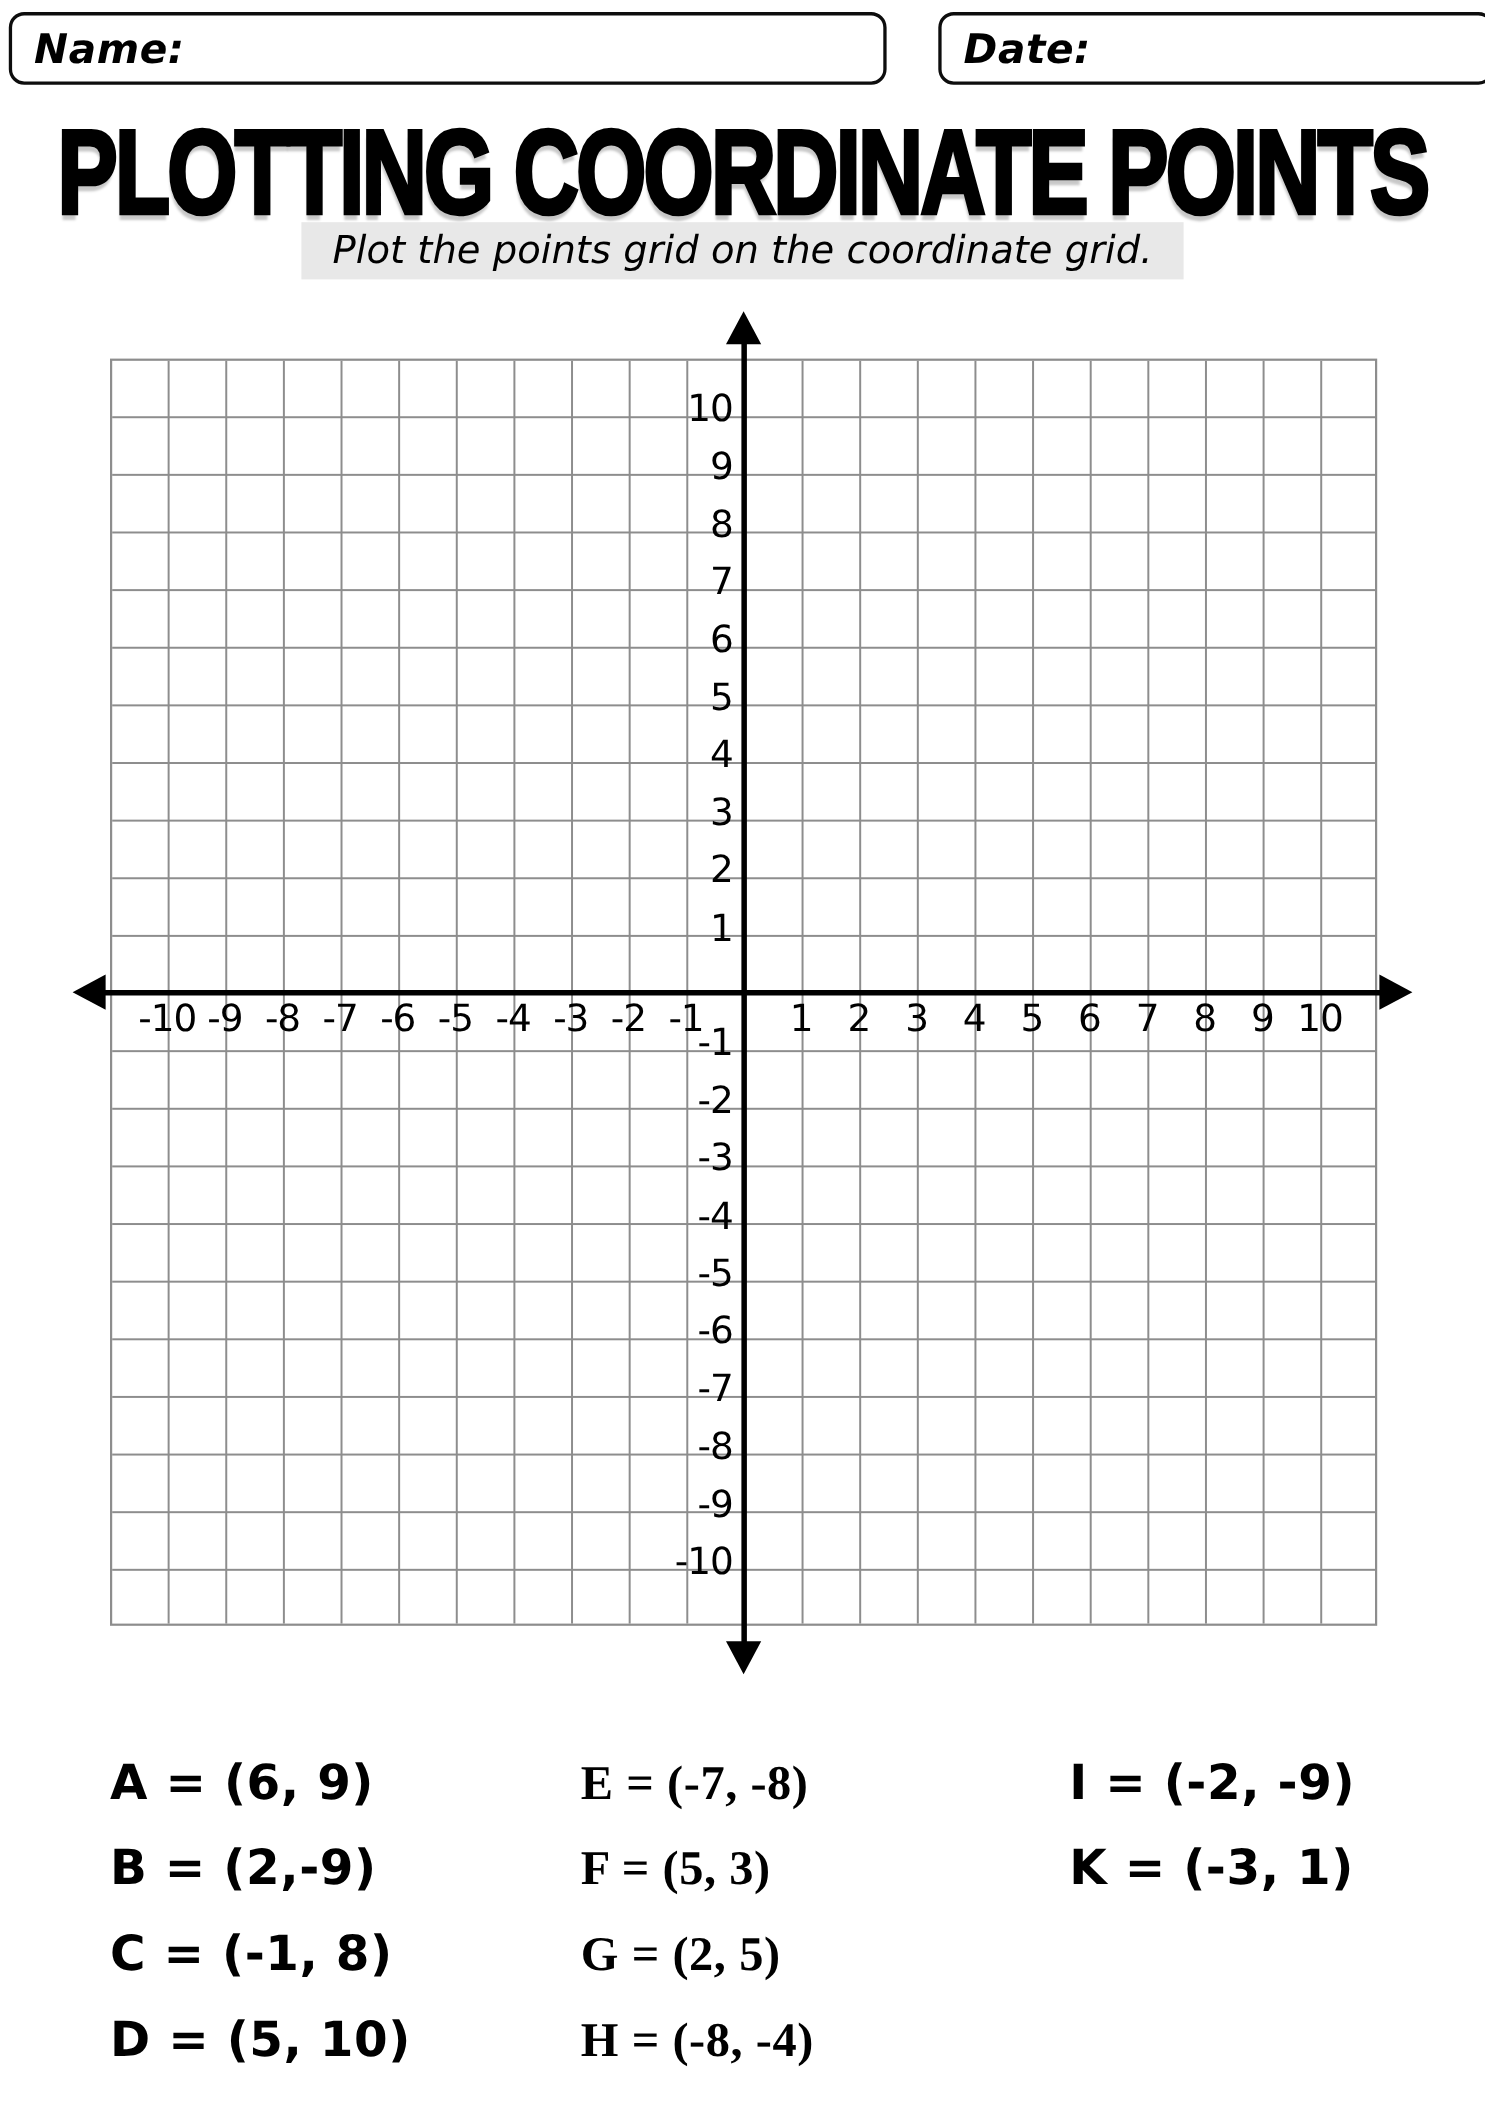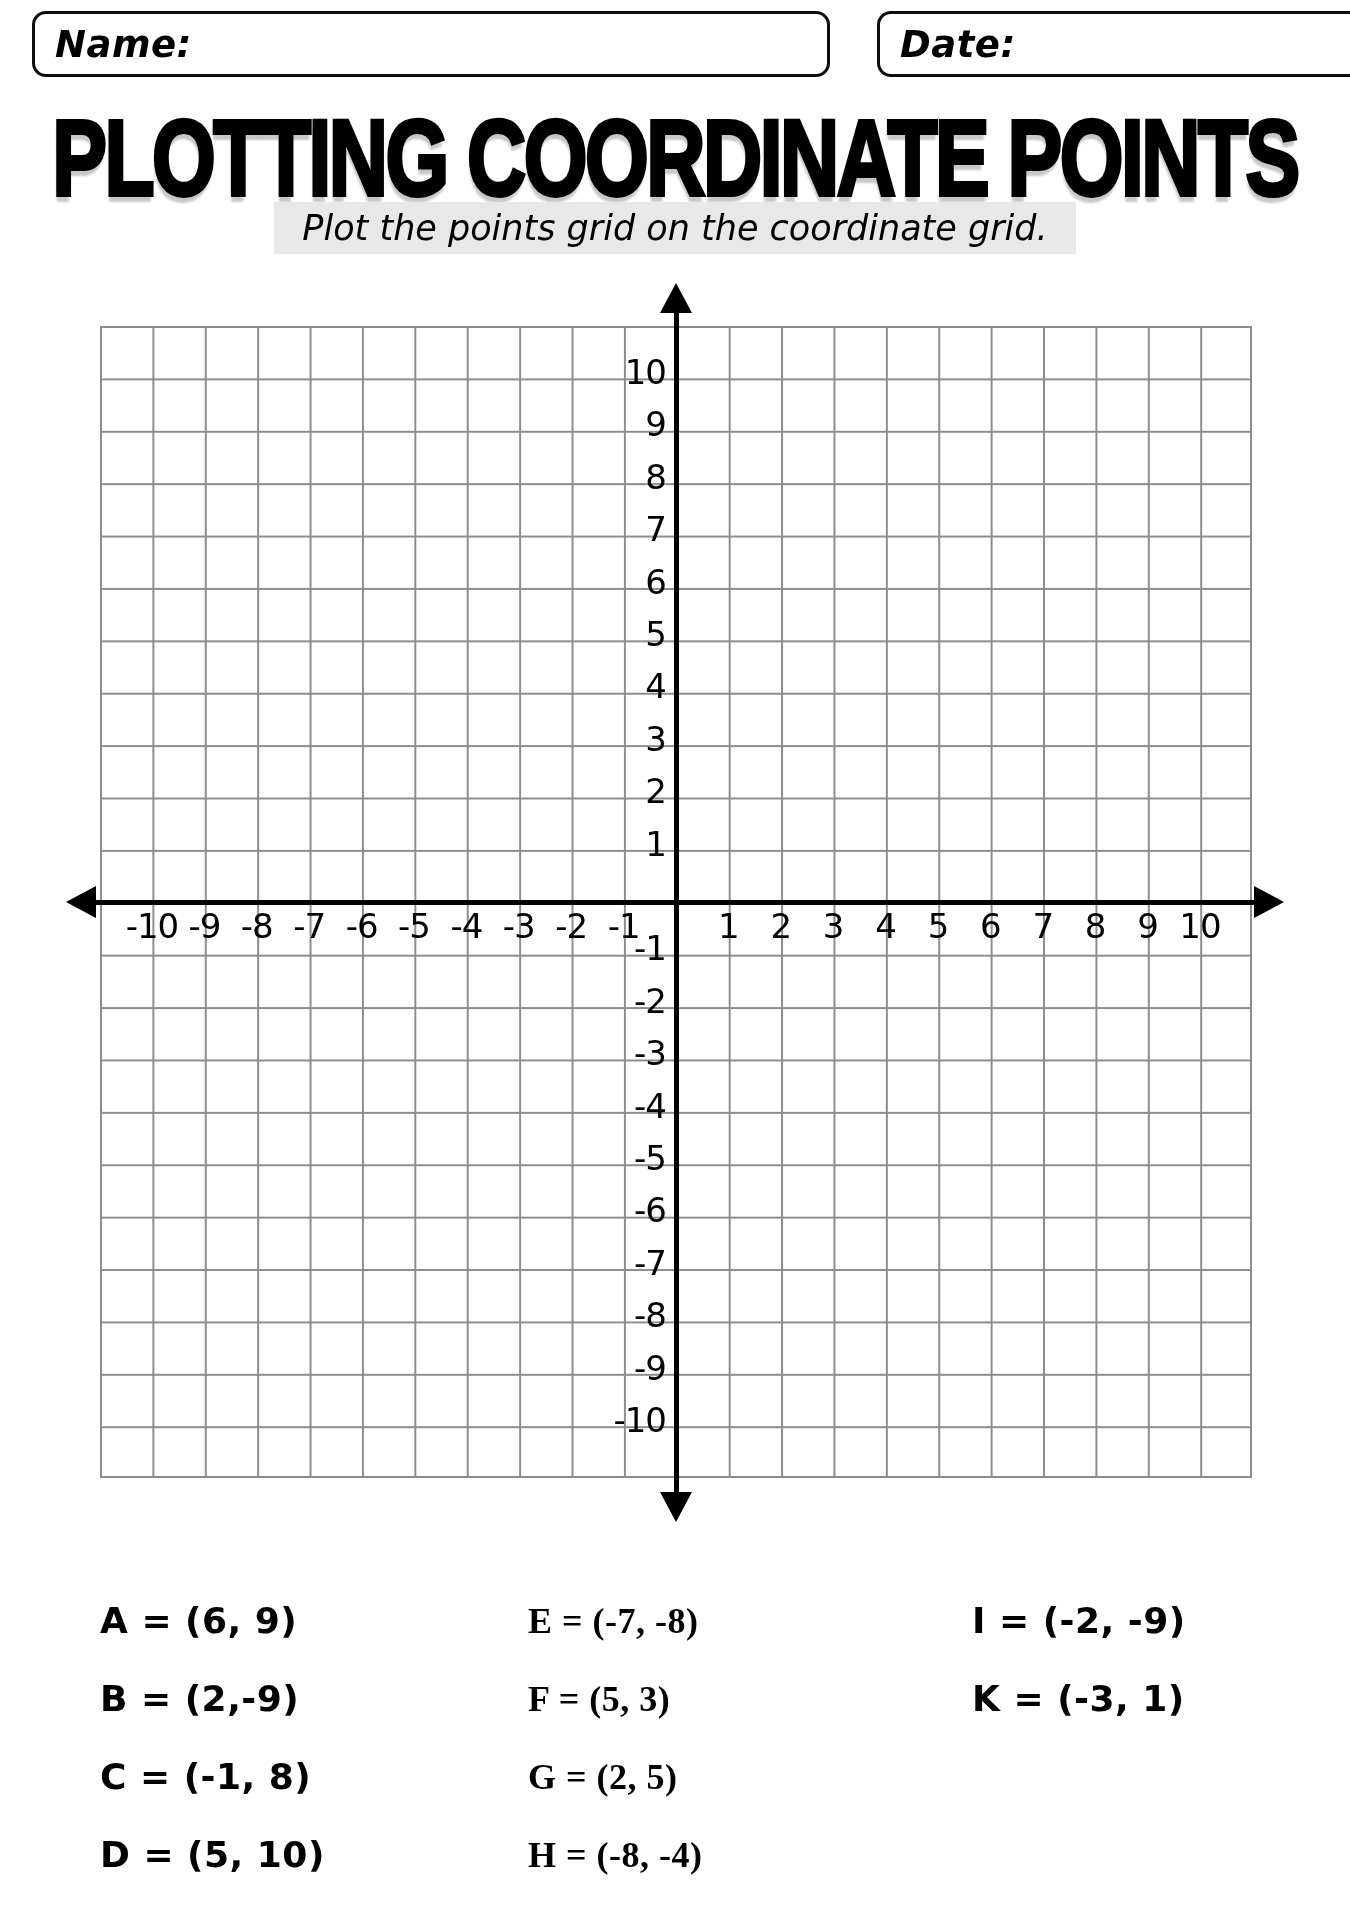--- a/index.html
+++ b/index.html
@@ -16,21 +16,20 @@
   .field-box {
     position: absolute;
     top: 11px;
     height: 66px;
     border: 3px solid #0d0d0d;
     border-radius: 14px;
     background: #fff;
     display: flex;
     align-items: center;
     padding-left: 20px;
-    margin-left: 24px;
   }
   #name-box { left: 8px;   width: 798px; }
   #date-box { left: 853px; width: 505px; }
   .field-label {
     font-style: italic;
     font-weight: 700;
     font-size: 37px;
     letter-spacing: 0.5px;
   }
 
@@ -126,21 +125,21 @@
     position: absolute;
     top: 1582px;
     white-space: nowrap;
   }
   #points-col-1 { left: 100px; }
   #points-col-2 { left: 528px; font-family: Liberation Serif, serif; }
   #points-col-3 { left: 972px; }
   .point-row {
     height: 78px;
     line-height: 78px;
-    font-size: 36px;
+    font-size: 44px;
     font-weight: 600;
     letter-spacing: 0.5px;
   }
 </style>
 </head>
 <body>
 
 <div class="field-box" id="name-box">
   <span class="field-label">Name:</span>
 </div>

